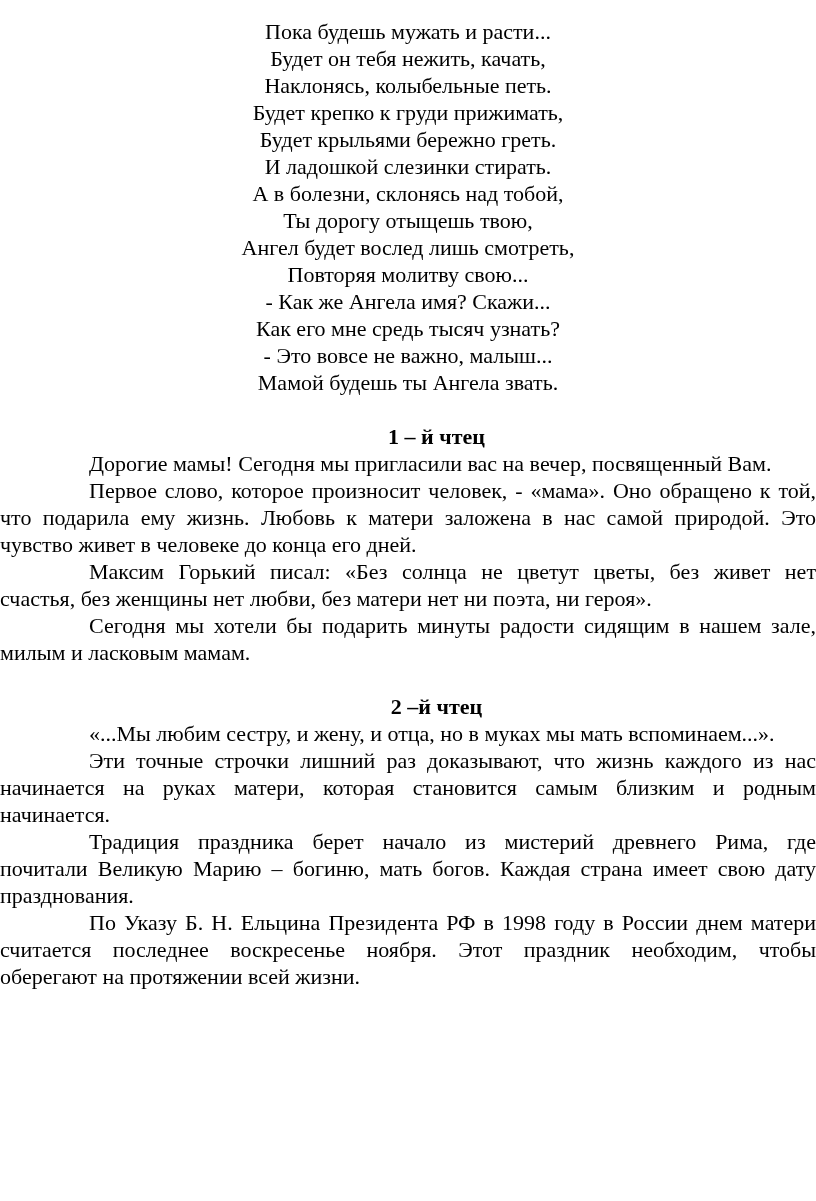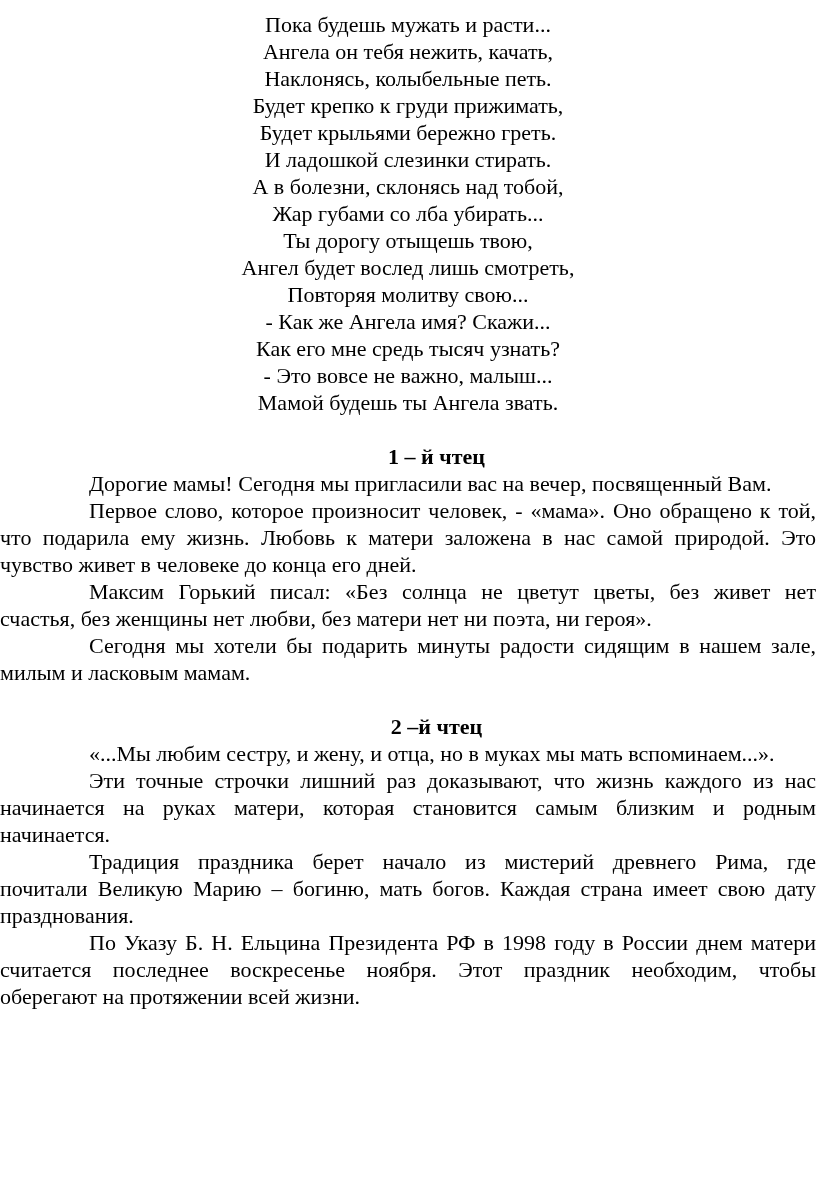--- a/index.html
+++ b/index.html
@@ -14,21 +14,21 @@
     font-family: "Liberation Serif", "DejaVu Serif", serif;
     font-size: 22px;
     line-height: 27px;
     overflow: hidden;
   }
   .page {
     width: 816px;
     height: 1201px;
   }
   .poem {
-    padding-top: 11px;
+    padding-top: 18px;
     text-align: center;
   }
   .poem-line {
     text-align: center;
   }
   .heading {
     margin-top: 27px;
     font-weight: bold;
     text-align: center;
     text-indent: 57px; 
@@ -48,27 +48,26 @@
     text-align-last: left;
   }
 </style>
 </head>
 <body>
 
 <div class="page">
 
   <div class="poem">
     <div class="poem-line">Пока будешь мужать и расти...</div>
-    <div class="poem-line">Ангела он тебя нежить, качать,</div>
+    <div class="poem-line">Будет он тебя нежить, качать,</div>
     <div class="poem-line">Наклонясь, колыбельные петь.</div>
     <div class="poem-line">Будет крепко к груди прижимать,</div>
     <div class="poem-line">Будет крыльями бережно греть.</div>
     <div class="poem-line">И ладошкой слезинки стирать.</div>
     <div class="poem-line">А в болезни, склонясь над тобой,</div>
-    <div class="poem-line">Жар губами со лба убирать...</div>
     <div class="poem-line">Ты дорогу отыщешь твою,</div>
     <div class="poem-line">Ангел будет вослед лишь смотреть,</div>
     <div class="poem-line">Повторяя молитву свою...</div>
     <div class="poem-line">- Как же Ангела имя? Скажи...</div>
     <div class="poem-line">Как его мне средь тысяч узнать?</div>
     <div class="poem-line">- Это вовсе не важно, малыш...</div>
     <div class="poem-line">Мамой будешь ты Ангела звать.</div>
   </div>
 
   <div class="section">

